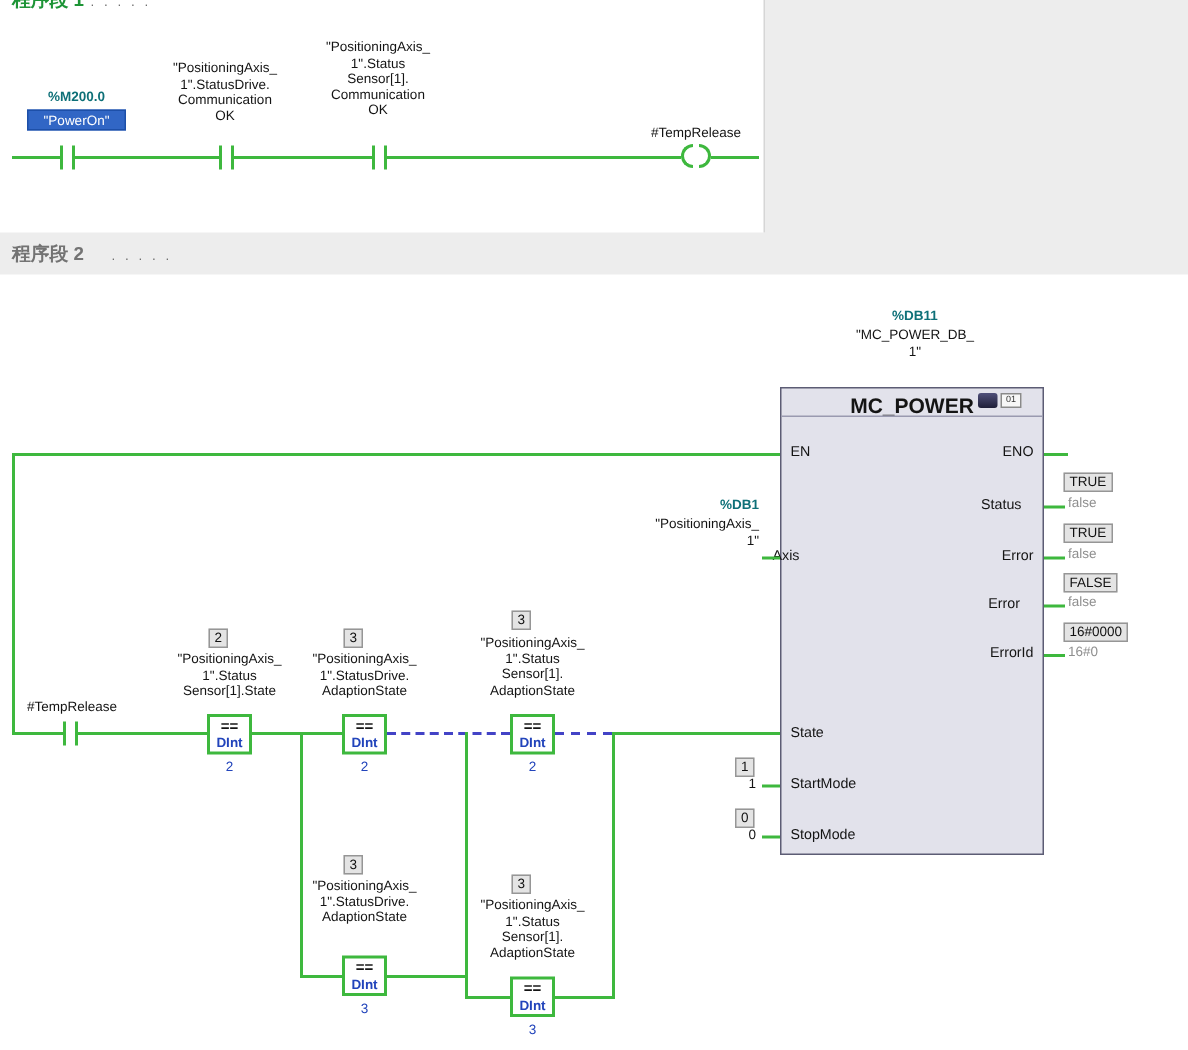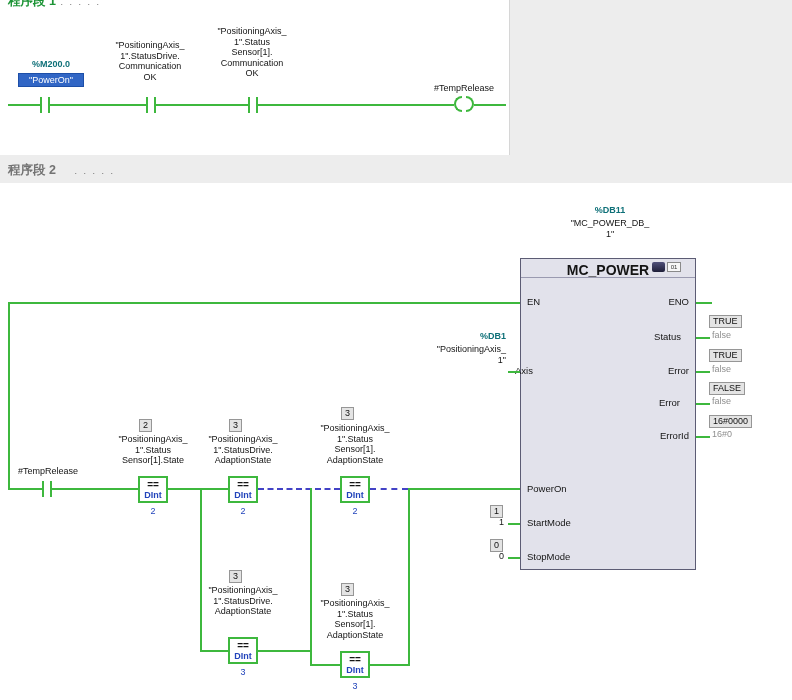--- a/index.html
+++ b/index.html
@@ -176,21 +176,21 @@
 1"</div>
 
   <div class="abs fb" style="left:520px;top:258px;width:176px;height:312px"></div>
   <div class="abs fb-title" style="left:520px;top:262px;width:176px">MC_POWER</div>
   <div class="abs icon1" style="left:652px;top:262px;width:13px;height:10px"></div>
   <div class="abs icon2" style="left:667px;top:262px;width:14px;height:10px">01</div>
   <div class="abs" style="left:521px;top:277px;width:174px;height:1px;background:#9a9ab0"></div>
 
   <div class="abs pin" style="left:527px;top:296px">EN</div>
   <div class="abs pin" style="left:515px;top:365px">Axis</div>
-  <div class="abs pin" style="left:527px;top:483px">PowerOn</div>
+  <div class="abs pin" style="left:527px;top:483px">State</div>
   <div class="abs pin" style="left:527px;top:517px">StartMode</div>
   <div class="abs pin" style="left:527px;top:551px">StopMode</div>
 
   <div class="abs pin right" style="left:600px;top:296px;width:89px">ENO</div>
   <div class="abs pin right" style="left:592px;top:331px;width:89px">Status</div>
   <div class="abs pin right" style="left:600px;top:365px;width:89px">Error</div>
   <div class="abs pin right" style="left:591px;top:397px;width:89px">Error</div>
   <div class="abs pin right" style="left:600px;top:430px;width:89px">ErrorId</div>
 
   <div class="abs wire" style="left:508px;top:371px;width:12px;height:2px"></div>

